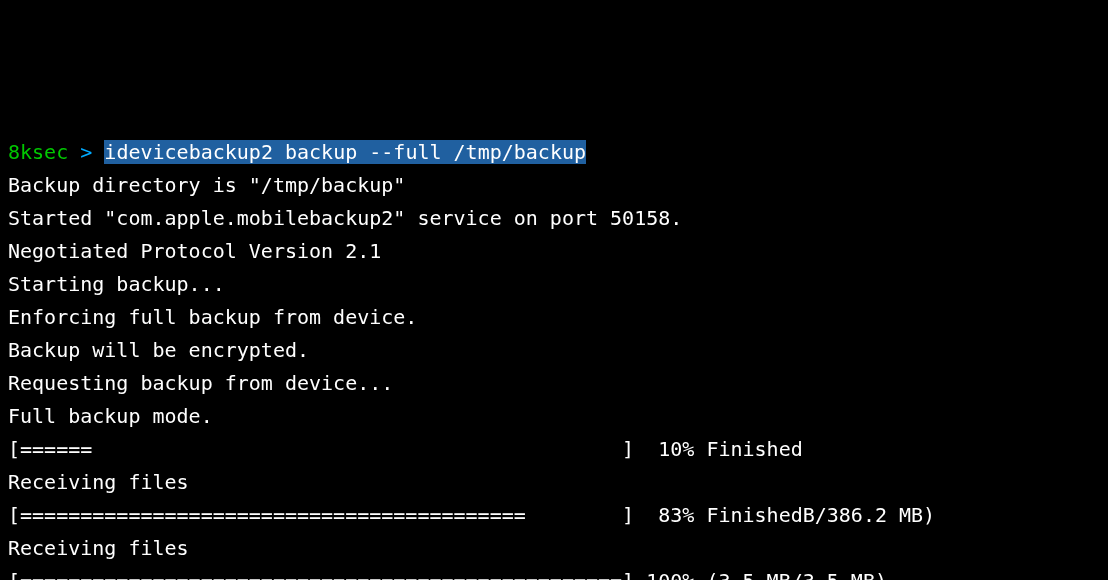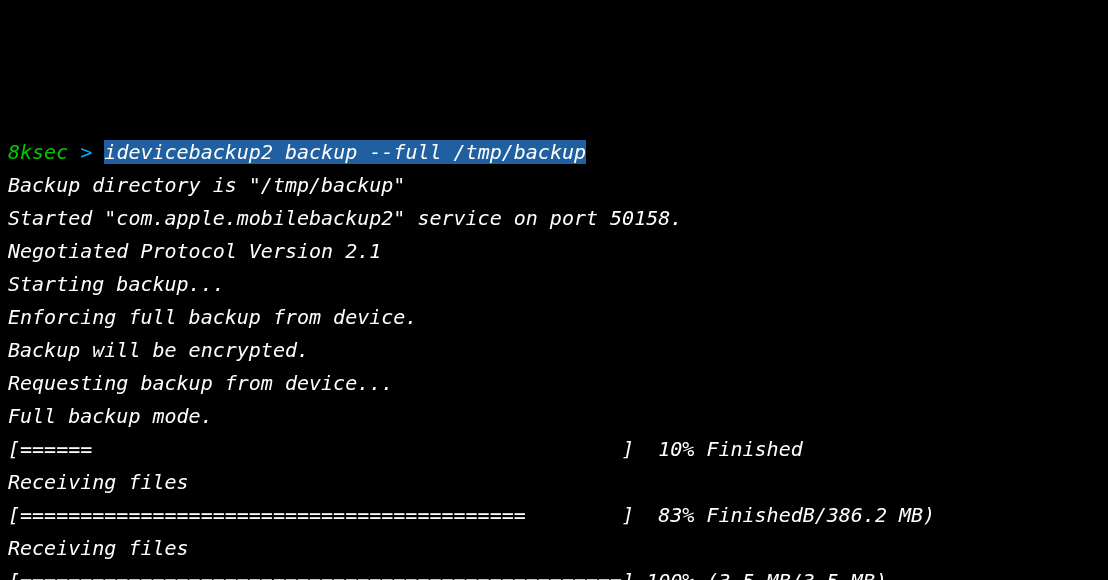--- a/index.html
+++ b/index.html
@@ -1,19 +1,18 @@
 <!DOCTYPE html>
 <html><head>
   <meta charset="utf-8">
   <style>
     * {
       margin: 0;
       padding: 0;
       box-sizing: border-box;
-      font-style: italic;
     }
     body {
       background: #000000;
       color: #ffffff;
       font-family: 'Menlo', 'Monaco', 'Consolas', monospace;
       font-size: 20px;
       line-height: 1.65;
       padding: 4px 8px;
       width: 1108px;
       height: 580px;

